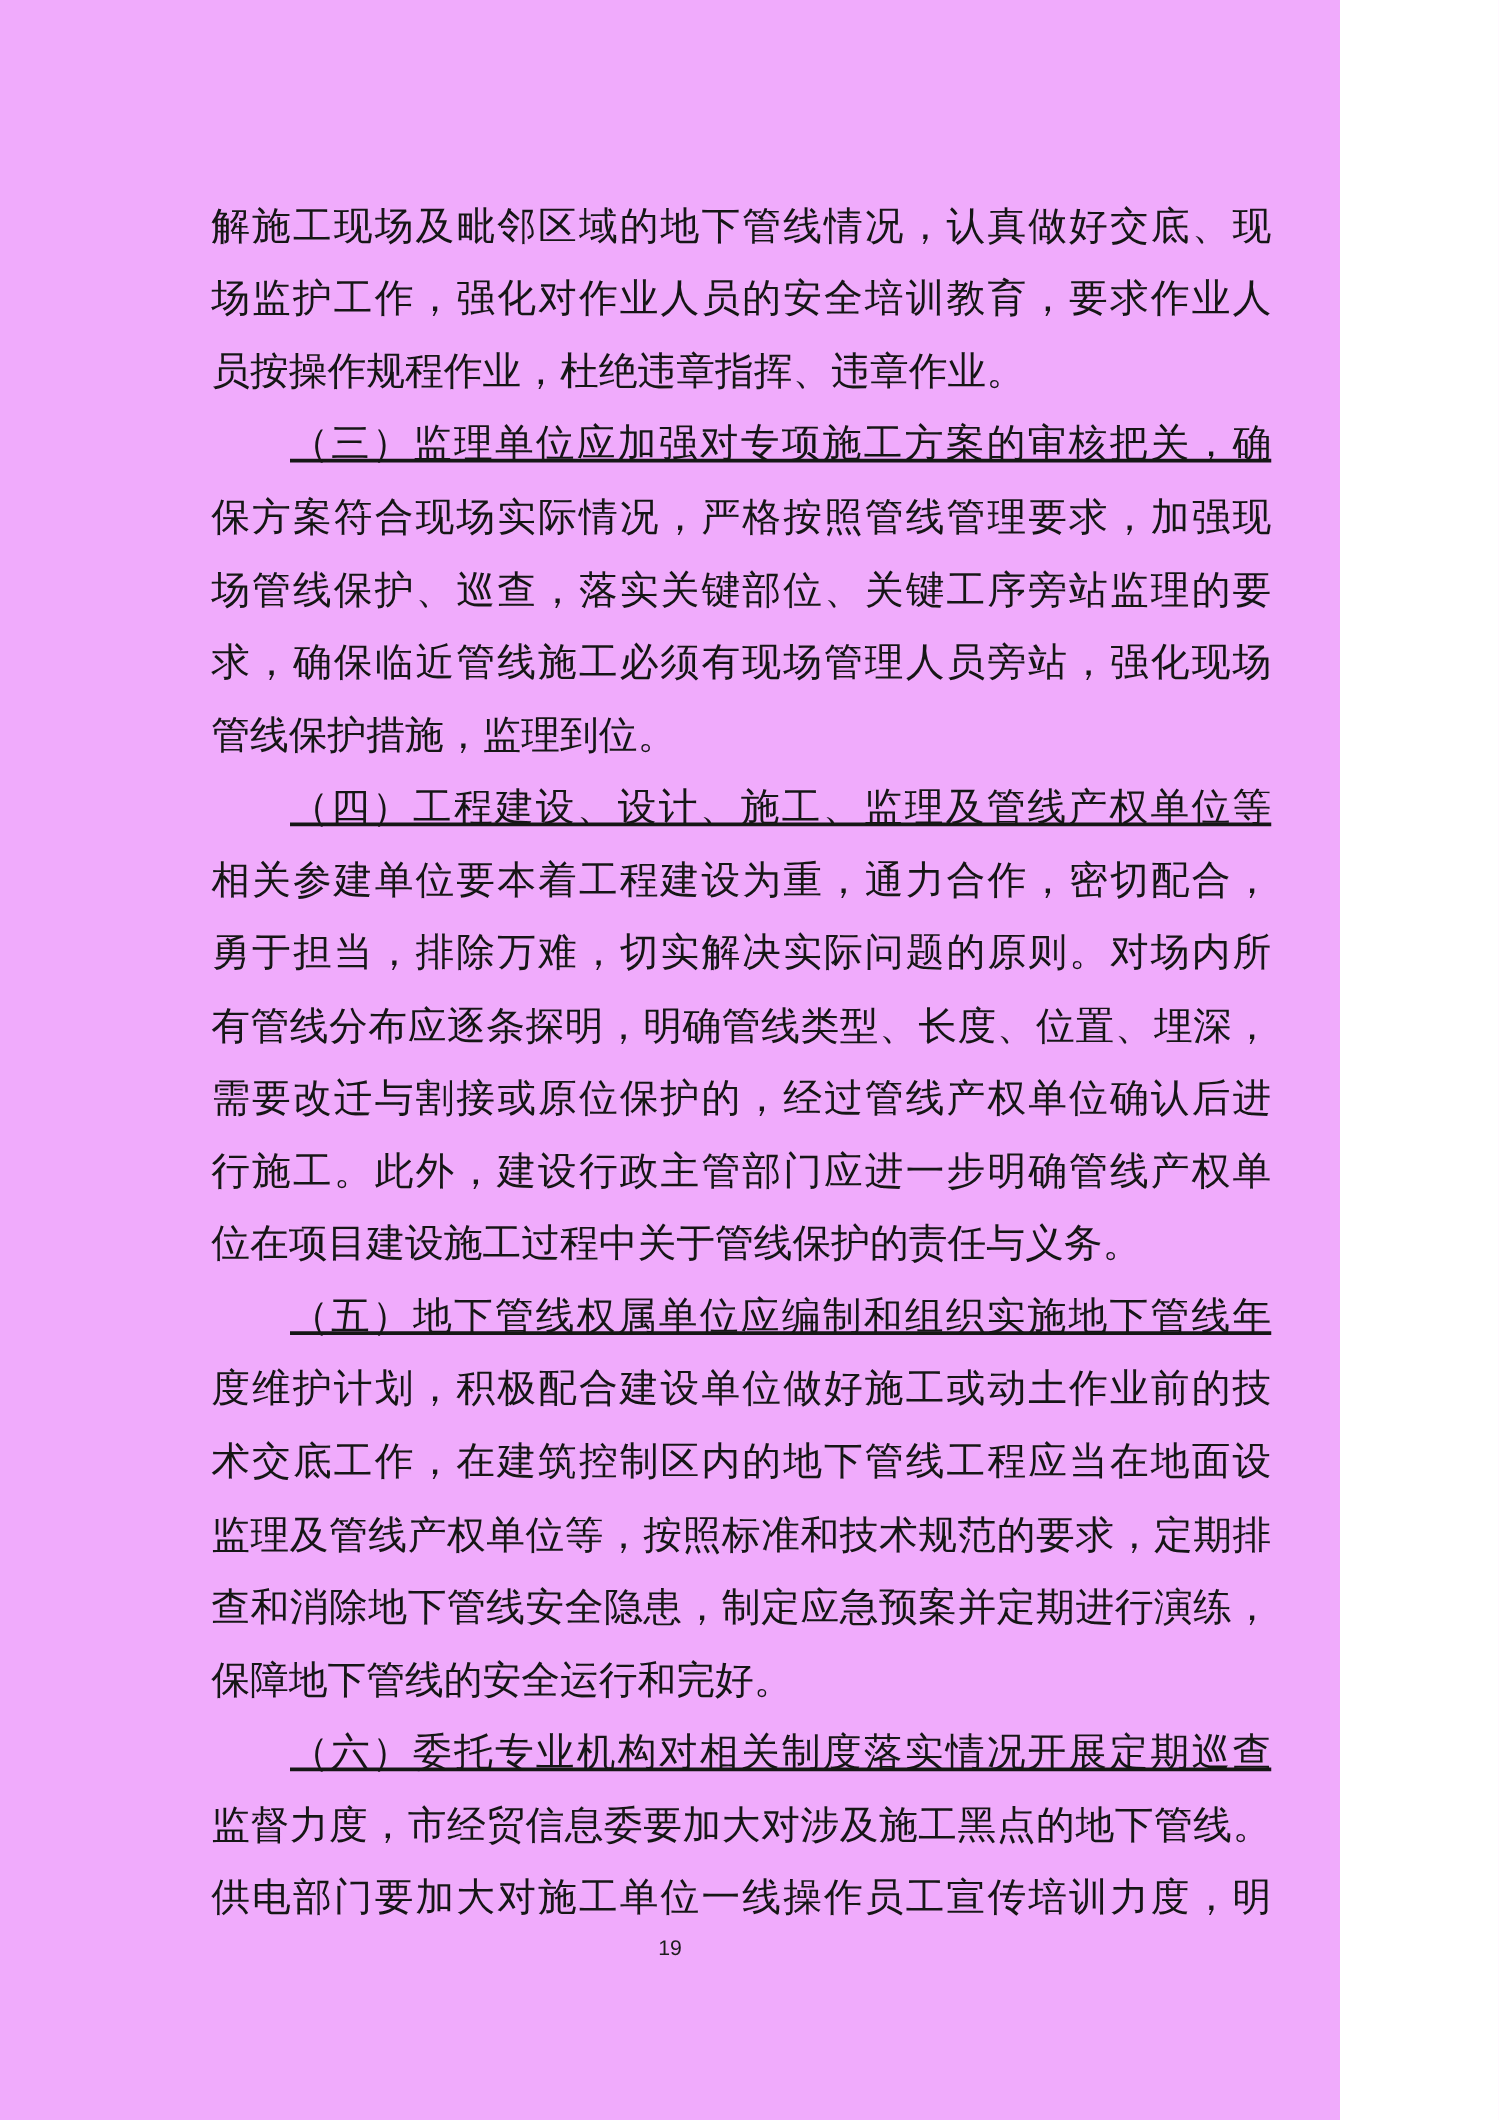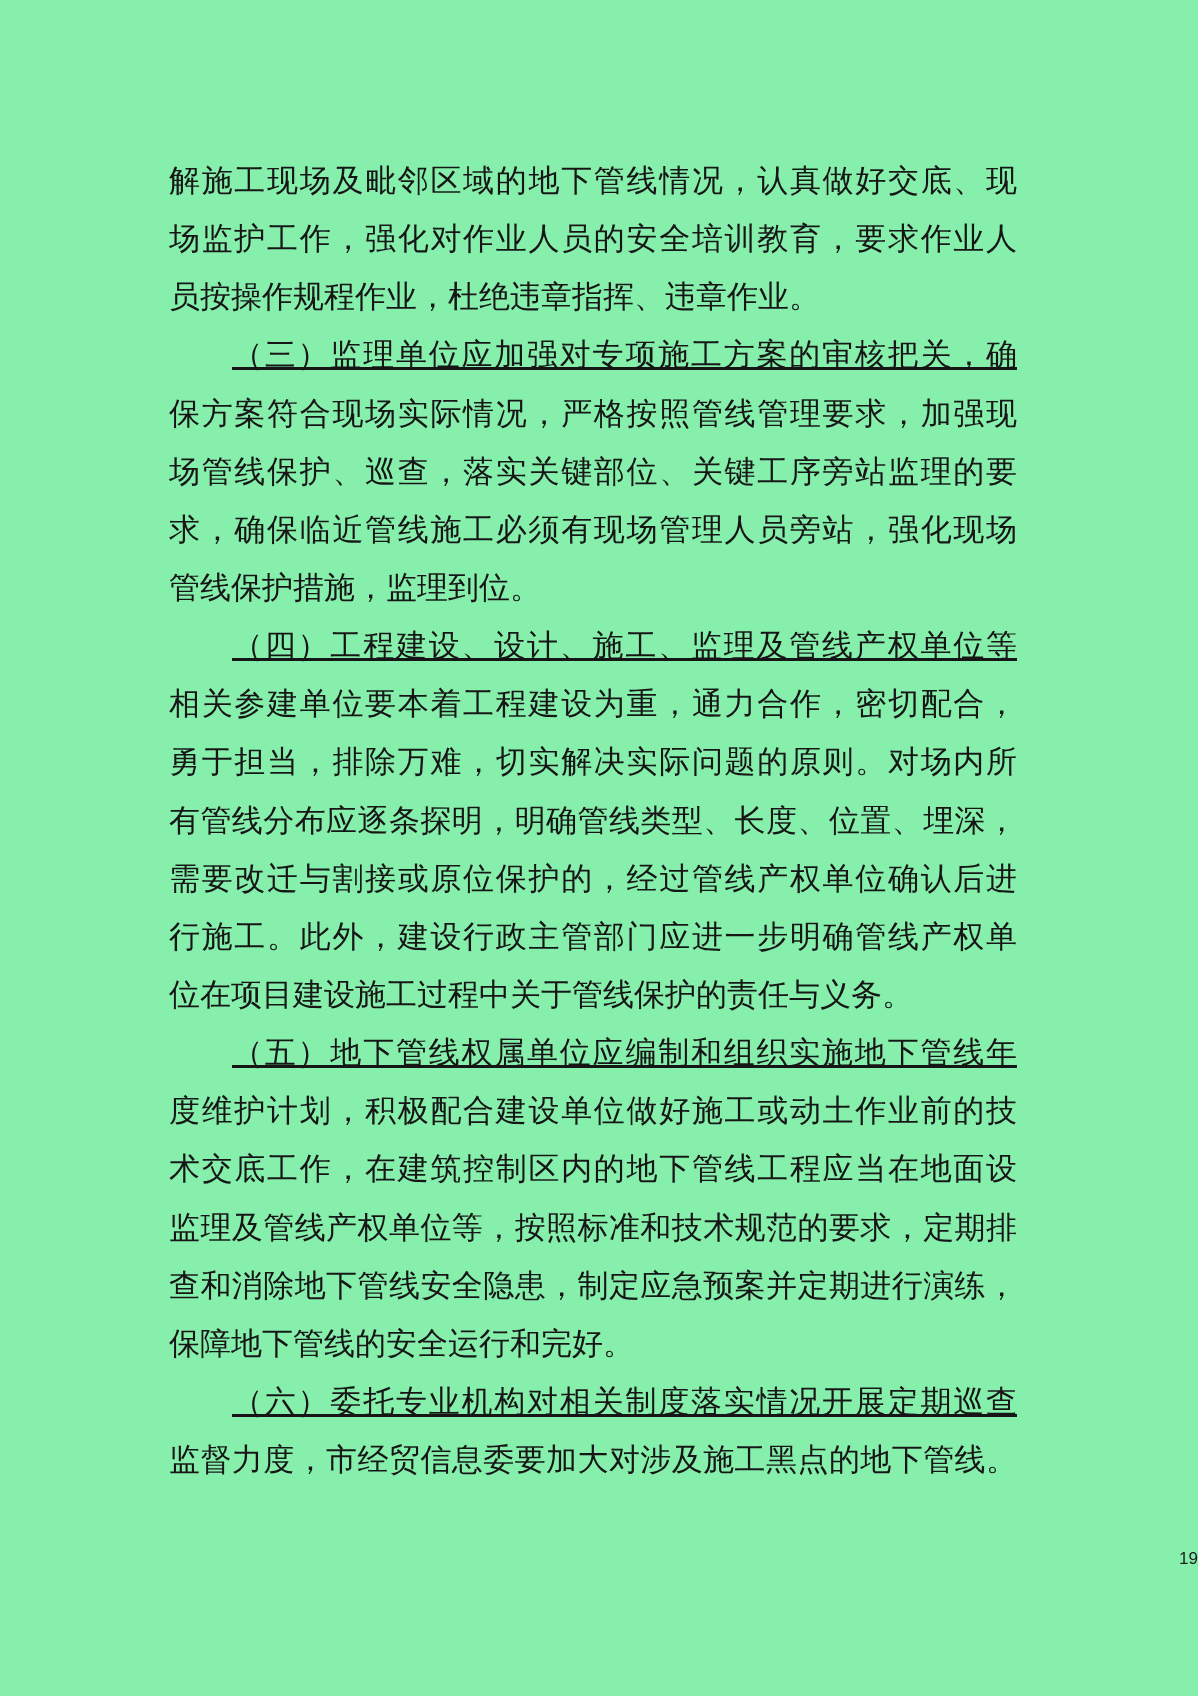--- a/index.html
+++ b/index.html
@@ -1,20 +1,20 @@
 <!DOCTYPE html>
 <html><head>
 <meta charset="utf-8">
 <style>
   html, body { margin: 0; padding: 0; background: #ffffff; }
   .page {
     position: relative;
-    width: 1198px;
+    width: 1072px;
     height: 1696px;
-    background: #86efac;
+    background: #f0abfc;
     overflow: hidden;
     font-family: "Liberation Serif", "DejaVu Serif", serif;
     color: #161616;
   }
   .content {
     position: absolute;
     left: 169px;
     top: 152px;
     width: 848px;
   }
@@ -29,21 +29,21 @@
     overflow: visible;
     white-space: normal;
   }
   .line.first { text-indent: 63px; text-decoration: underline; }
   .line.last  { text-align-last: left; }
   .page-num {
     position: absolute;
     top: 1548px;
     left: 0;
     width: 100%;
-    text-align: right;
+    text-align: center;
     font-family: "Liberation Sans", "DejaVu Sans", sans-serif;
     font-size: 17px;
     line-height: 22px;
     color: #1c1c1c;
   }
 </style>
 </head>
 <body>
 
 <div class="page">
@@ -73,16 +73,17 @@
         <div class="line first">（五）地下管线权属单位应编制和组织实施地下管线年</div>
         <div class="line">度维护计划，积极配合建设单位做好施工或动土作业前的技</div>
         <div class="line">术交底工作，在建筑控制区内的地下管线工程应当在地面设</div>
         <div class="line">监理及管线产权单位等，按照标准和技术规范的要求，定期排</div>
         <div class="line">查和消除地下管线安全隐患，制定应急预案并定期进行演练，</div>
         <div class="line last">保障地下管线的安全运行和完好。</div>
       </div>
       <div class="para">
         <div class="line first">（六）委托专业机构对相关制度落实情况开展定期巡查</div>
         <div class="line">监督力度，市经贸信息委要加大对涉及施工黑点的地下管线。</div>
+        <div class="line">供电部门要加大对施工单位一线操作员工宣传培训力度，明</div>
       </div>
     </div>
   <div class="page-num">19</div>
 </div>
 
 </body></html>

